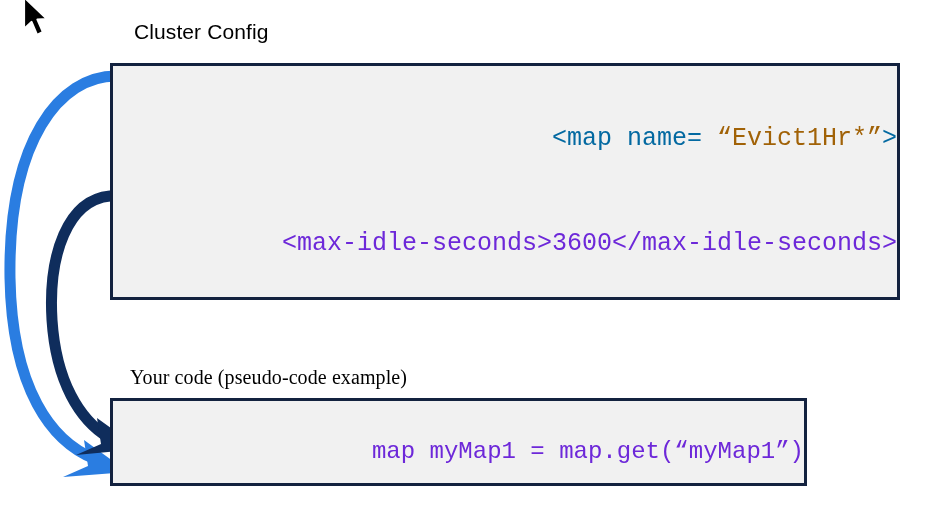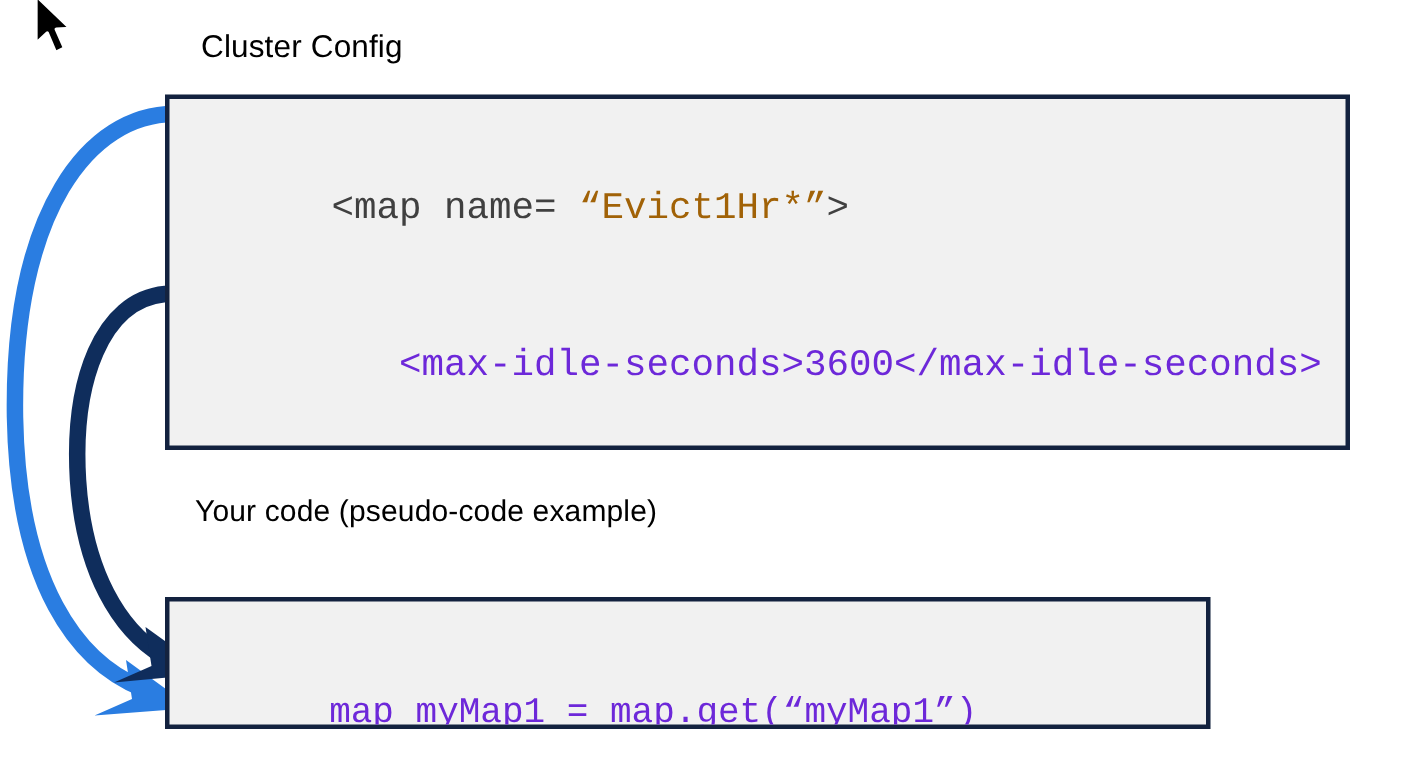--- a/index.html
+++ b/index.html
@@ -7,20 +7,21 @@
     padding: 0;
     background: #ffffff;
   }
   #stage {
     position: relative;
     width: 936px;
     height: 508px;
     background: #ffffff;
     overflow: hidden;
     font-family: "Liberation Sans", sans-serif;
+    text-align: right;
   }
 
   
   #cursor {
     position: absolute;
     left: 18px;
     top: -4px;
     width: 34px;
     height: 44px;
     pointer-events: none;
@@ -38,21 +39,21 @@
   
   .section-label {
     position: absolute;
     font-family: "Liberation Sans", sans-serif;
     font-size: 21px;
     color: #000000;
     white-space: nowrap;
     letter-spacing: 0.1px;
   }
   #label-cluster-config { left: 134px; top: 20px; }
-  #label-your-code      { left: 130px; top: 330px; font-size: 20px; }
+  #label-your-code      { left: 130px; top: 366px; font-size: 20px; font-family: Liberation Serif, serif; }
 
   
   .code-box {
     position: absolute;
     background: #f1f1f1;
     border: 3px solid #13223f;
     box-sizing: border-box;
     font-family: "Liberation Mono", "DejaVu Sans Mono", monospace;
     overflow: hidden;
   }
@@ -61,36 +62,36 @@
     top: 63px;
     width: 790px;
     height: 237px;
     padding: 20px 0 0 18px;
   }
   #usercode-box {
     left: 110px;
     top: 398px;
     width: 697px;
     height: 88px;
-    padding: 24px 0 0 20px;
+    padding: 0 0 0 20px;
   }
 
   .code-line {
     font-size: 25px;
     line-height: 35px;
     color: #111111;
     white-space: pre;
     letter-spacing: 0px;
   }
   #usercode-box .code-line {
     font-size: 24px;
     line-height: 34px;
   }
 
-  .tok-tag    { color: #404040; }
+  .tok-tag    { color: #0369a1; }
   .tok-string { color: #a16207; }
   .tok-plain  { color: #6d28d9; }
 </style>
 </head>
 <body>
 
 <div id="stage">
 
   <svg id="arrows" viewBox="0 0 936 508" width="936" height="508">
 

